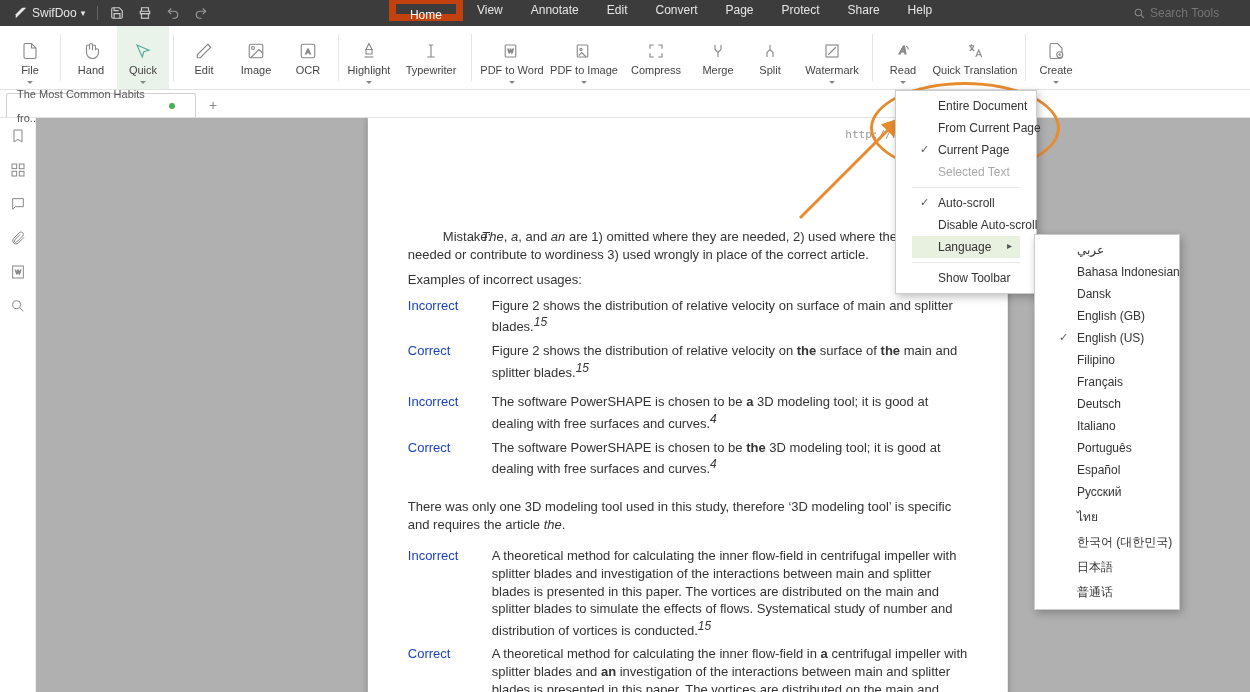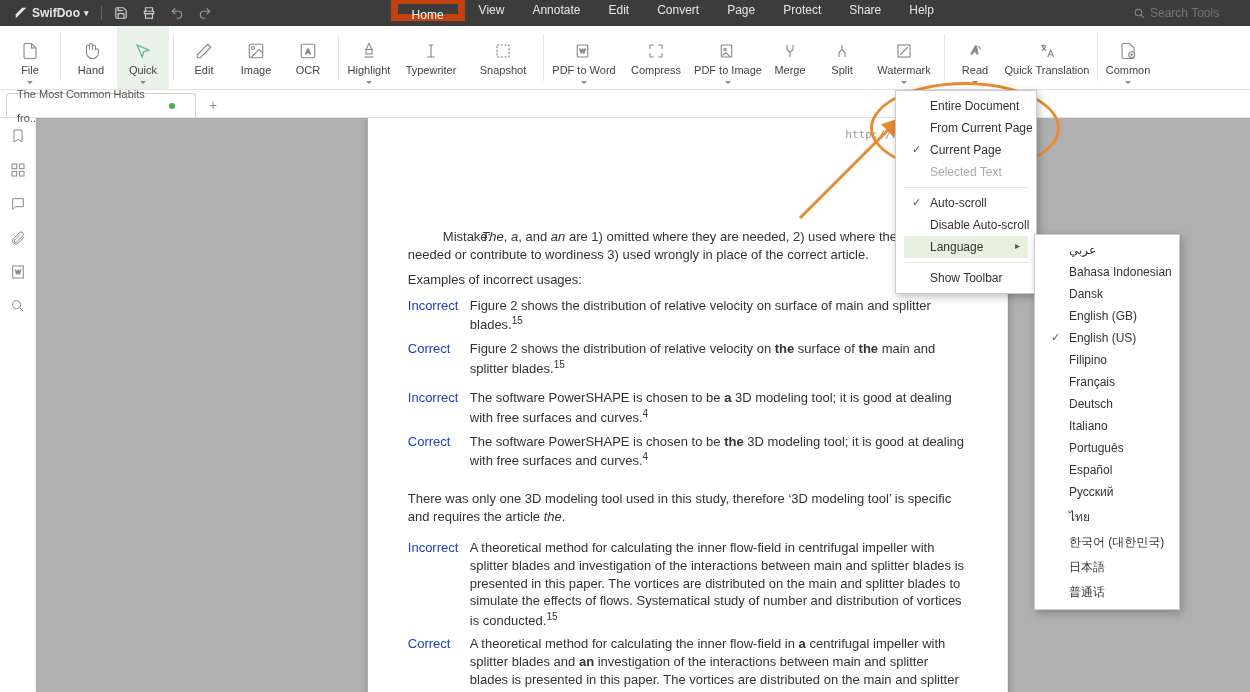--- a/index.html
+++ b/index.html
@@ -1,20 +1,20 @@
 <!DOCTYPE html>
 <html><head>
 <meta charset="utf-8">
 <style>
   * { box-sizing: border-box; margin: 0; padding: 0; font-family: "Segoe UI", Arial, sans-serif; }
   body { width: 1250px; height: 692px; overflow: hidden; background: #fff; font-size: 12px; color: #333; }
   
   .menubar { height: 26px; background: #3c3c3c; color: #e6e6e6; display: flex; align-items: center; font-size: 12px; }
   .menubar .left { display: flex; align-items: center; padding-left: 6px; gap: 4px; }
-  .app-name { display:flex; align-items:center; gap:4px; padding:0 8px; font-weight: 700; }
+  .app-name { display:flex; align-items:center; gap:4px; padding:0 8px; font-weight: 400; }
   .app-name svg { fill:#e6e6e6; }
   .qat { display:flex; gap:6px; margin-left:4px; }
   .qat .ico, .menubar .ico { width:22px; height:22px; display:flex; align-items:center; justify-content:center; color:#d0d0d0; cursor:default; }
   .tabs { flex:1; display:flex; justify-content:center; gap:0; }
   .tabs .tab { padding: 0 14px; height:32px; line-height:26px; cursor:default; }
   .tabs .tab.active { border:7px solid #c2410c; color:#fff; font-weight:500; height:24px; line-height:22px; }
   .search-tools { display:flex; align-items:flex-end; gap:4px; padding:0 10px; color:#9a9a9a; font-size:12px; }
   .search-tools input { background:transparent; border:none; color:#bbb; width:90px; outline:none; font-size:12px; }
   
   .ribbon { height: 64px; background:#fff; border-bottom:1px solid #e1e1e1; display:flex; align-items:stretch; padding:0 4px; }
@@ -34,25 +34,25 @@
   
   .workspace { display:flex; height: calc(692px - 26px - 64px - 28px); }
   .sidebar { width:36px; background:#fff; border-right:1px solid #eee; display:flex; flex-direction:column; align-items:center; padding-top:8px; gap:14px; color:#777; }
   .sidebar .sic { width:20px; height:20px; display:flex; align-items:center; justify-content:center; }
   .viewer { flex:1; background:#b0b0b0; position:relative; overflow:hidden; }
   .page { position:absolute; left:50%; transform:translateX(-43%); top:0; width:640px; background:#fff; box-shadow:0 0 6px rgba(0,0,0,.3); padding:110px 40px 40px 40px; font-family:"Times New Roman", serif; font-size:13px; line-height:1.35; }
   .page .url { position:absolute; top:10px; right:30px; font-size:11px; color:#999; font-family:monospace; }
   .page p { margin-bottom:8px; }
   .lbl-incorrect { color:#1a41c6; }
   .lbl-correct { color:#1a41c6; }
-  .row { display:flex; gap:8px; margin-bottom:6px; }
+  .row { display:flex; gap:30px; margin-bottom:6px; }
   .row .tag { width:54px; flex-shrink:0; }
-  .sup { font-size:10px; vertical-align:super; }
-  
-  .menu { position:absolute; background:#fff; border:1px solid #ccc; box-shadow:2px 3px 8px rgba(0,0,0,.25); font-size:12px; z-index:100; padding:4px 8px; }
+  .sup { font-size:12px; vertical-align:super;font-style:italic; }
+  
+  .menu { position:absolute; background:#fff; border:1px solid #ccc; box-shadow:2px 3px 8px rgba(0,0,0,.25); font-size:12px; z-index:100; padding:4px 16px; }
   .menu .mi { padding:4px 22px 4px 26px; white-space:nowrap; position:relative; cursor:default; }
   .menu .mi.disabled { color:#aaa; }
   .menu .mi.hover { background:#e8f0e0; }
   .menu .mi.haschild::after { content:"▸"; position:absolute; right:8px; font-size:10px; color:#555; }
   .menu .mi.checked::before { content:"✓"; position:absolute; left:8px; font-size:11px; color:#555; }
   .menu .sep { height:1px; background:#e6e6e6; margin:4px 0; }
   #read-menu { top:90px; left:895px; width:142px; }
   #lang-menu { top:234px; left:1034px; width:146px; }
   
   .callout-oval { position:absolute; top:82px; left:870px; width:190px; height:92px; border:3px solid #e88b2d; border-radius:50%; z-index:50; pointer-events:none; }
@@ -194,58 +194,50 @@
         <span>Highlight</span>
       </div>
     <div class="rbtn wide">
         <div class="ric">
           <svg width="18" height="18" viewBox="0 0 24 24" fill="none" stroke="#888" stroke-width="1.5">
             <path d="M9 4h6M12 4v16M7 20h10"></path>
           </svg>
         </div>
         <span>Typewriter</span>
       </div>
-    <div class="rbtn wide">
-        <div class="ric">
-          <svg width="18" height="18" viewBox="0 0 24 24" fill="none" stroke="#888" stroke-width="1.5">
-            <rect x="4" y="4" width="16" height="16" stroke-dasharray="3 2"></rect>
-          </svg>
-        </div>
-        <span>Snapshot</span>
-      </div>
   </div>
   <div class="rsep"></div>
   <div class="rgroup">
     <div class="rbtn wide has-drop">
         <div class="ric">
           <svg width="20" height="18" viewBox="0 0 24 24" fill="none" stroke="#888" stroke-width="1.5">
             <rect x="3" y="4" width="14" height="16" rx="1"></rect>
             <text x="10" y="15" font-size="8" text-anchor="middle" fill="#888">W</text>
           </svg>
         </div>
         <span>PDF to Word</span>
-      </div>
-    <div class="rbtn wide">
-        <div class="ric">
-          <svg width="18" height="18" viewBox="0 0 24 24" fill="none" stroke="#888" stroke-width="1.5">
-            <path d="M4 9V4h5M20 9V4h-5M4 15v5h5M20 15v5h-5"></path>
-          </svg>
-        </div>
-        <span>Compress</span>
       </div>
     <div class="rbtn wide has-drop">
         <div class="ric">
           <svg width="20" height="18" viewBox="0 0 24 24" fill="none" stroke="#888" stroke-width="1.5">
             <rect x="3" y="4" width="14" height="16" rx="1"></rect>
             <circle cx="8" cy="10" r="1.5"></circle>
             <path d="M5 18l4-4 6 6"></path>
           </svg>
         </div>
         <span>PDF to Image</span>
       </div>
+    <div class="rbtn wide">
+        <div class="ric">
+          <svg width="18" height="18" viewBox="0 0 24 24" fill="none" stroke="#888" stroke-width="1.5">
+            <path d="M4 9V4h5M20 9V4h-5M4 15v5h5M20 15v5h-5"></path>
+          </svg>
+        </div>
+        <span>Compress</span>
+      </div>
     <div class="rbtn">
         <div class="ric">
           <svg width="18" height="18" viewBox="0 0 24 24" fill="none" stroke="#888" stroke-width="1.5">
             <path d="M8 4v6l4 4 4-4V4M12 14v6"></path>
           </svg>
         </div>
         <span>Merge</span>
       </div>
     <div class="rbtn">
         <div class="ric">
@@ -289,21 +281,21 @@
   <div class="rsep"></div>
   <div class="rgroup">
     <div class="rbtn has-drop">
         <div class="ric">
           <svg width="18" height="18" viewBox="0 0 24 24" fill="none" stroke="#888" stroke-width="1.5">
             <path d="M14 2H6a2 2 0 0 0-2 2v16a2 2 0 0 0 2 2h12a2 2 0 0 0 2-2V8z"></path>
             <circle cx="17" cy="17" r="4" fill="#fff"></circle>
             <path d="M17 15v4M15 17h4"></path>
           </svg>
         </div>
-        <span>Common</span>
+        <span>Create</span>
       </div>
   </div>
 </div>
 
 <div class="doctabs">
   <div class="doctab">
     <span>The Most Common Habits fro...</span>
     <span class="dot"></span>
   </div>
   <div class="doctab-add">+</div>

